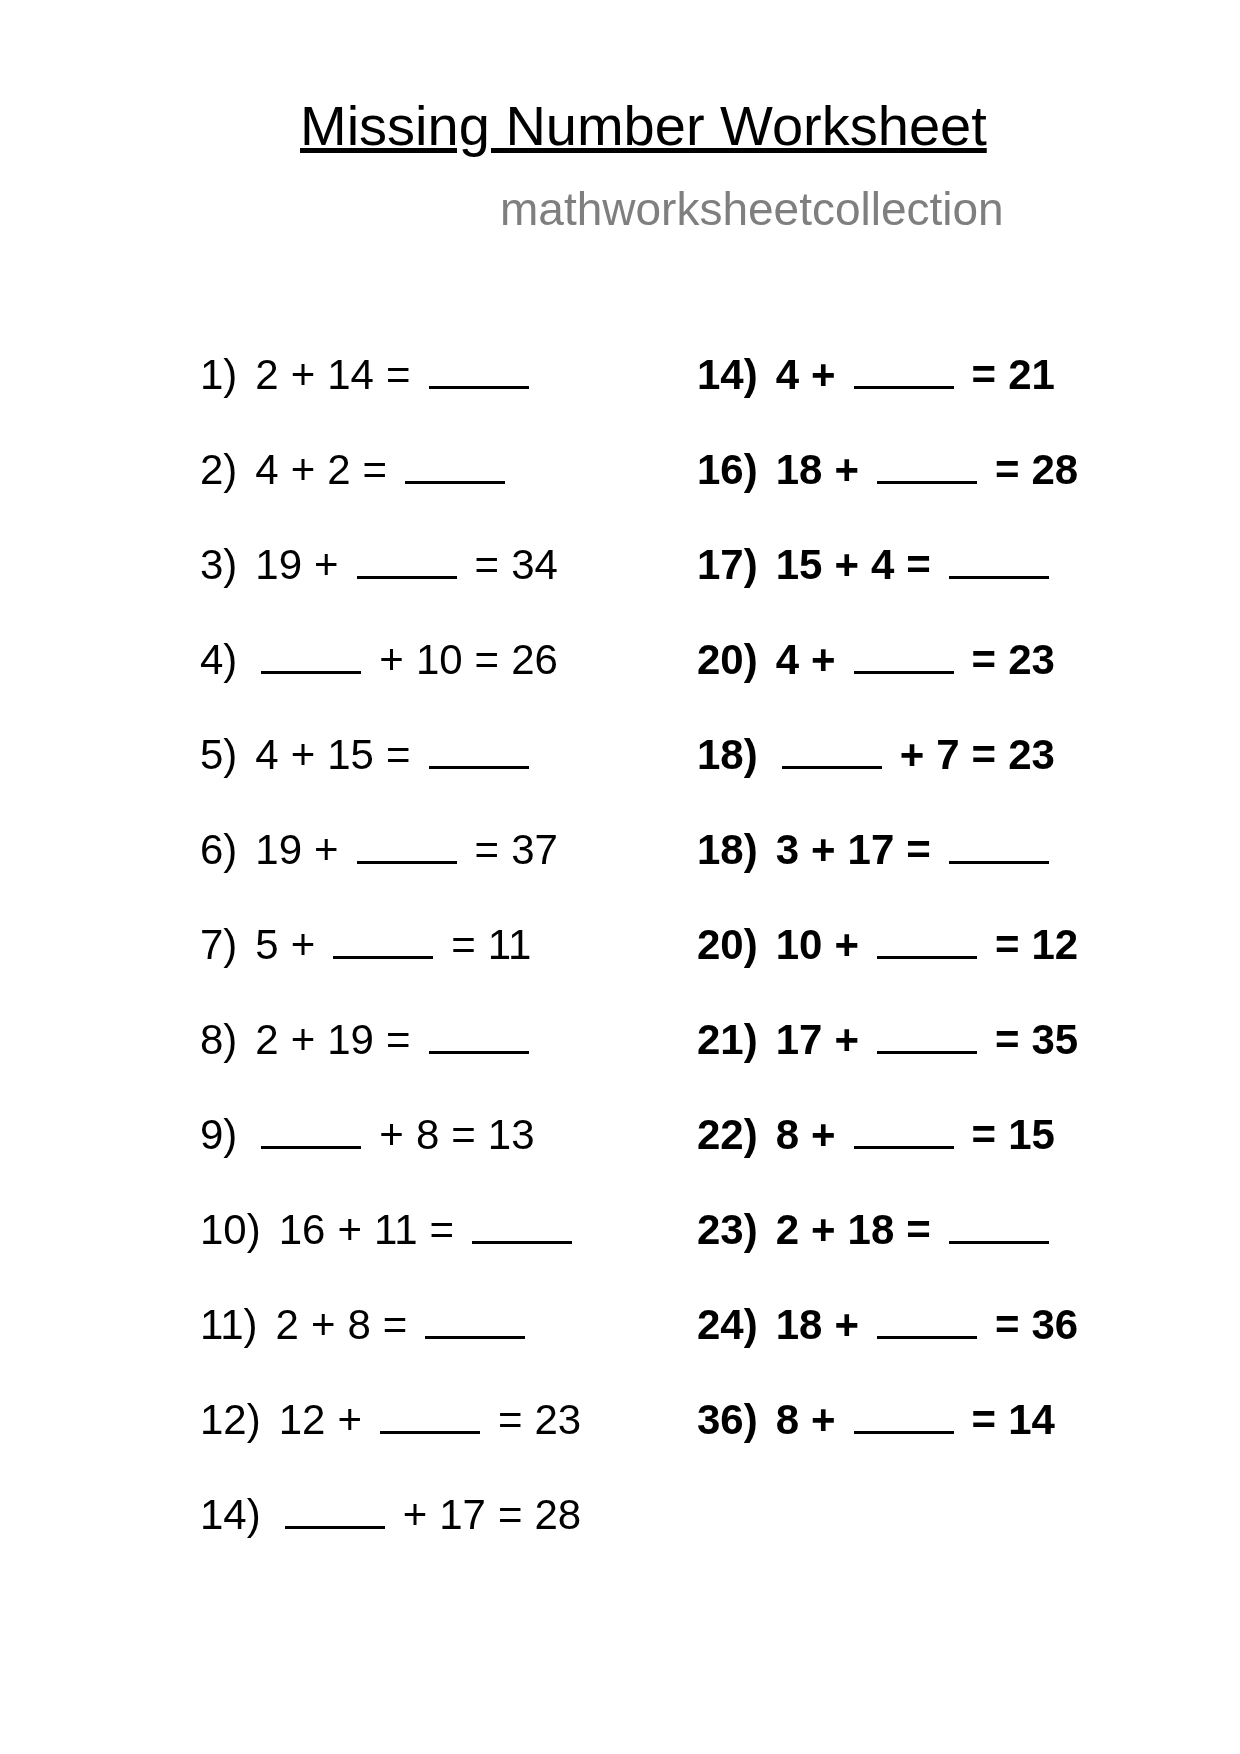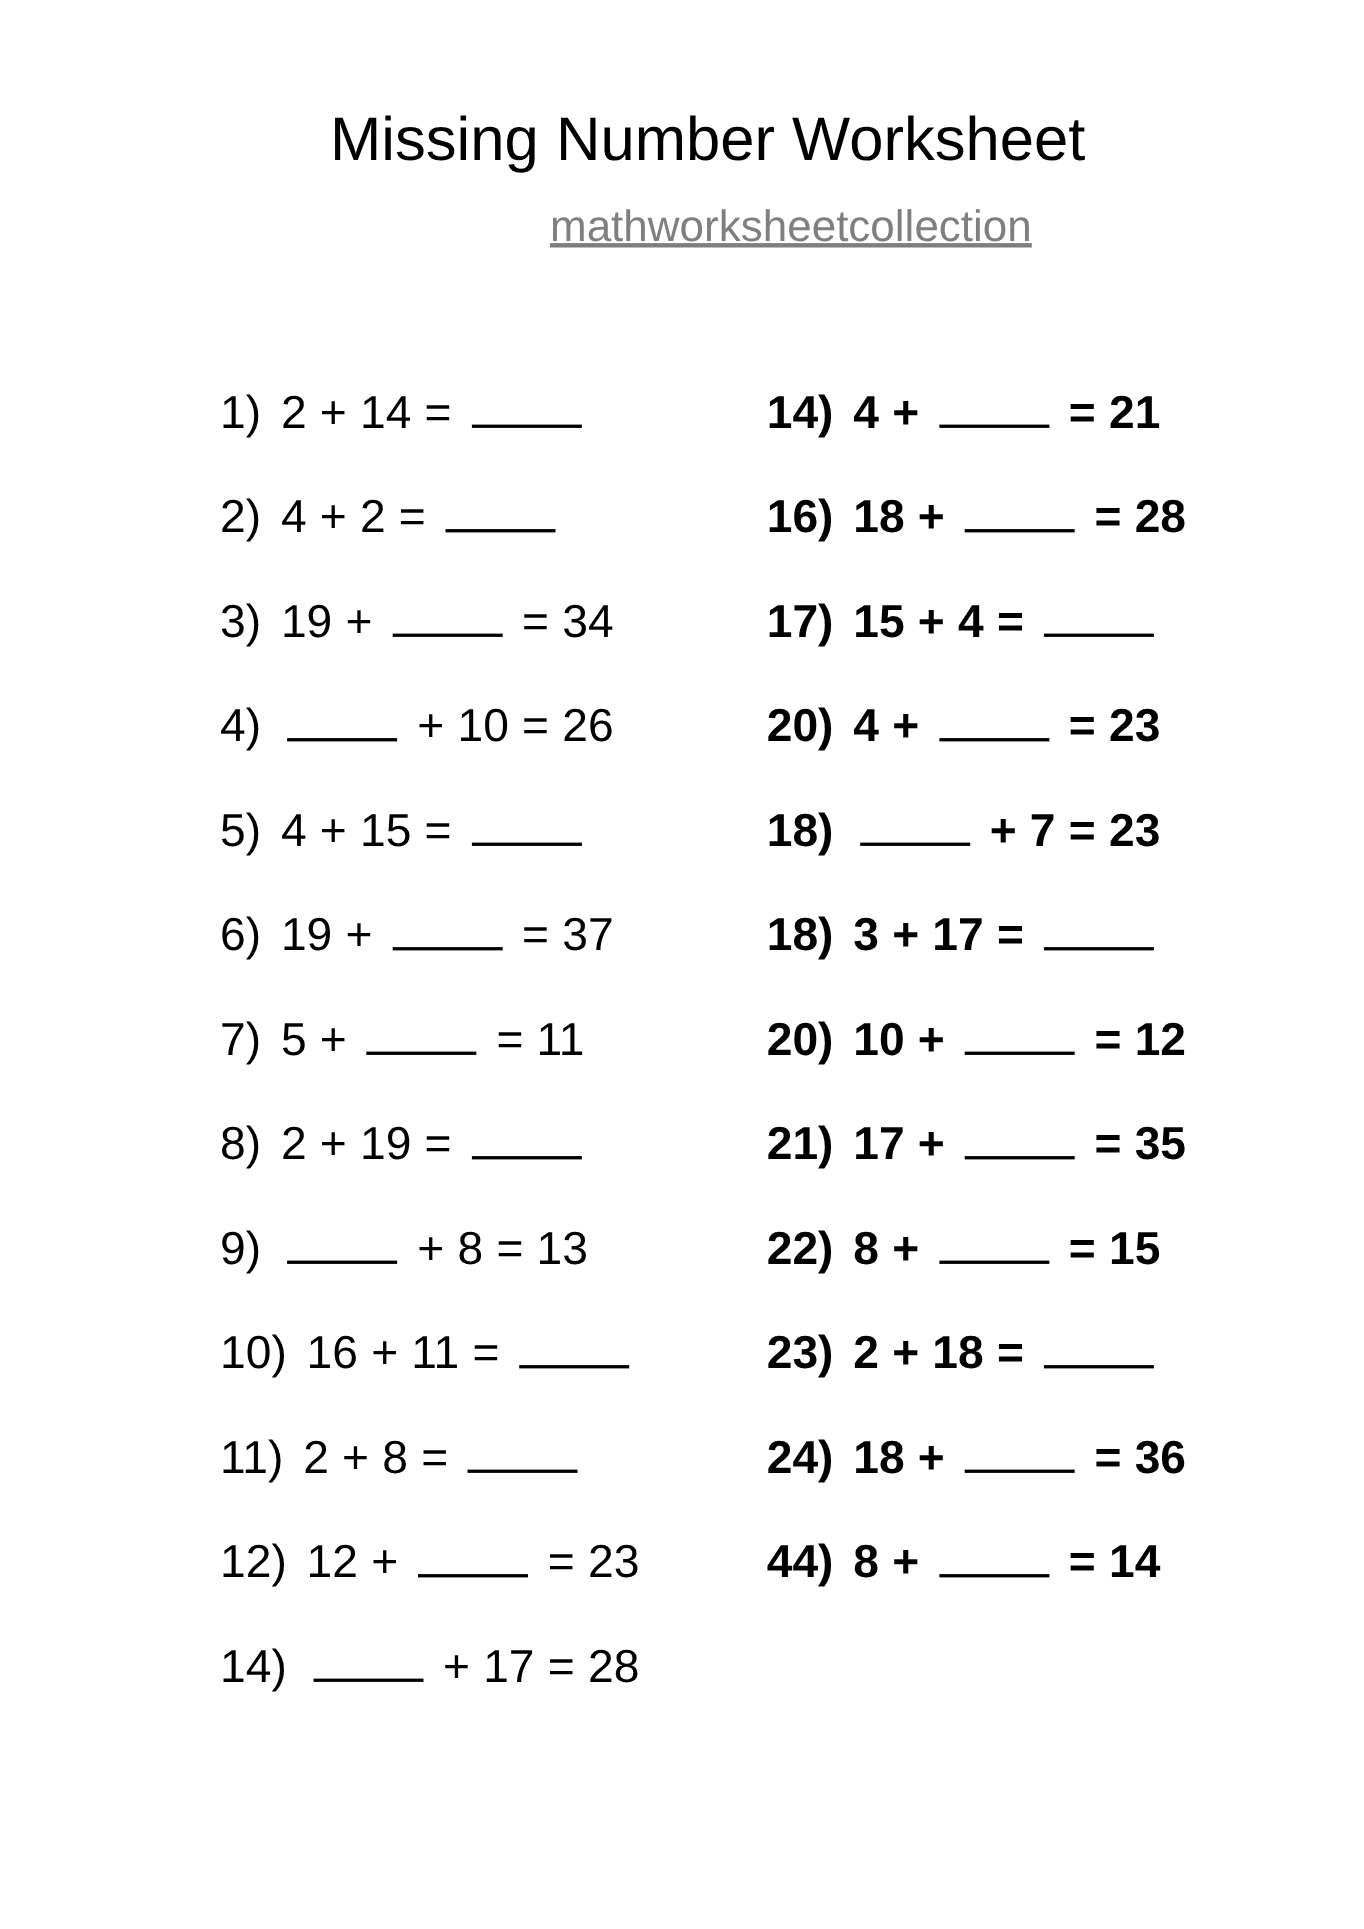--- a/index.html
+++ b/index.html
@@ -1,19 +1,19 @@
 <!DOCTYPE html>
 <html><head>
 <meta charset="utf-8">
 <style>
   html, body { margin: 0; padding: 0; background: #ffffff; }
   body { width: 1240px; height: 1754px; position: relative; overflow: hidden;
          font-family: "Liberation Sans", sans-serif; color: #000; }
-  .title { position: absolute; left: 300px; top: 98px; font-size: 56px; line-height: 1; white-space: nowrap; }
-  .subtitle { position: absolute; left: 500px; top: 186px; font-size: 40px; line-height: 1; color: #7f7f7f; white-space: nowrap; text-decoration: underline; }
+  .title { position: absolute; left: 300px; top: 98px; font-size: 56px; line-height: 1; white-space: nowrap; text-decoration: underline; }
+  .subtitle { position: absolute; left: 500px; top: 186px; font-size: 46px; line-height: 1; color: #7f7f7f; white-space: nowrap; }
   .col { position: absolute; top: 350px; }
   .col.left { left: 200px; }
   .col.right { left: 697px; font-weight: bold; }
   .problem { height: 95px; font-size: 42px; line-height: 50px; white-space: nowrap; display: flex; align-items: baseline; }
   .problem span { display: inline-block; }
   .num { margin-right: 12px; }
   .blank { display: inline-block; width: 100px; border-bottom: 3px solid #000; height: 36px; margin: 0 12px; vertical-align: baseline; }
   .tok { margin: 0 6px; }
 </style>
 </head>
@@ -211,20 +211,20 @@
     </div>
     <div class="problem">
       <span class="num">24)</span>
       <span class="tok">18</span>
       <span class="tok">+</span>
       <span class="blank"></span>
       <span class="tok">=</span>
       <span class="tok">36</span>
     </div>
     <div class="problem">
-      <span class="num">44)</span>
+      <span class="num">36)</span>
       <span class="tok">8</span>
       <span class="tok">+</span>
       <span class="blank"></span>
       <span class="tok">=</span>
       <span class="tok">14</span>
     </div>
   </div>
 
 </body></html>

